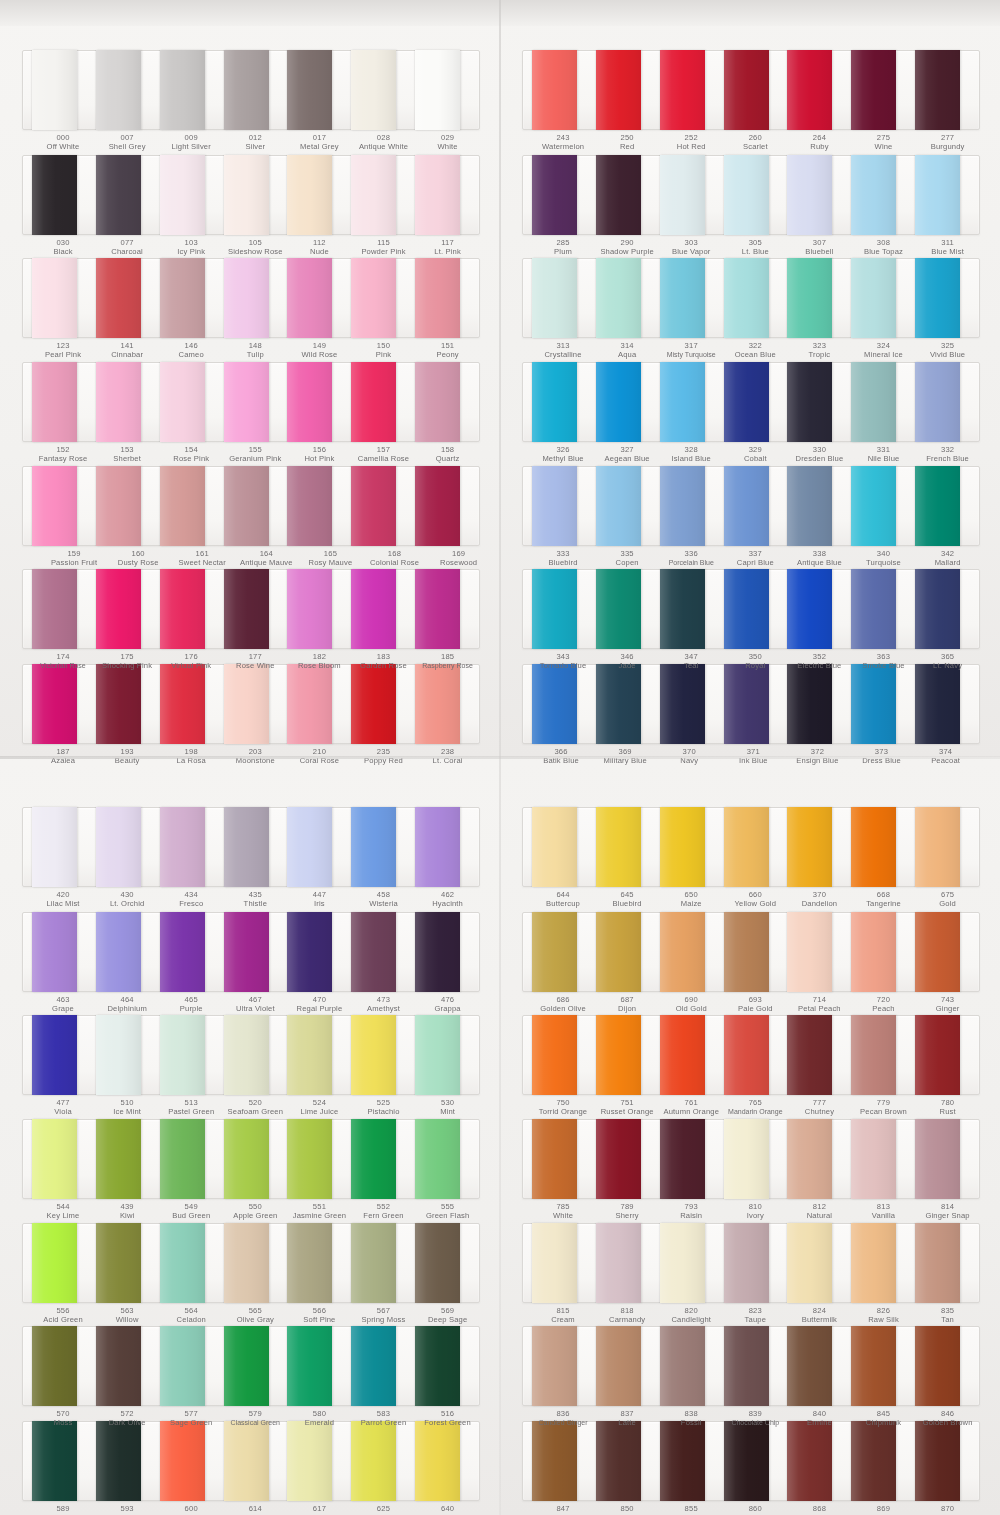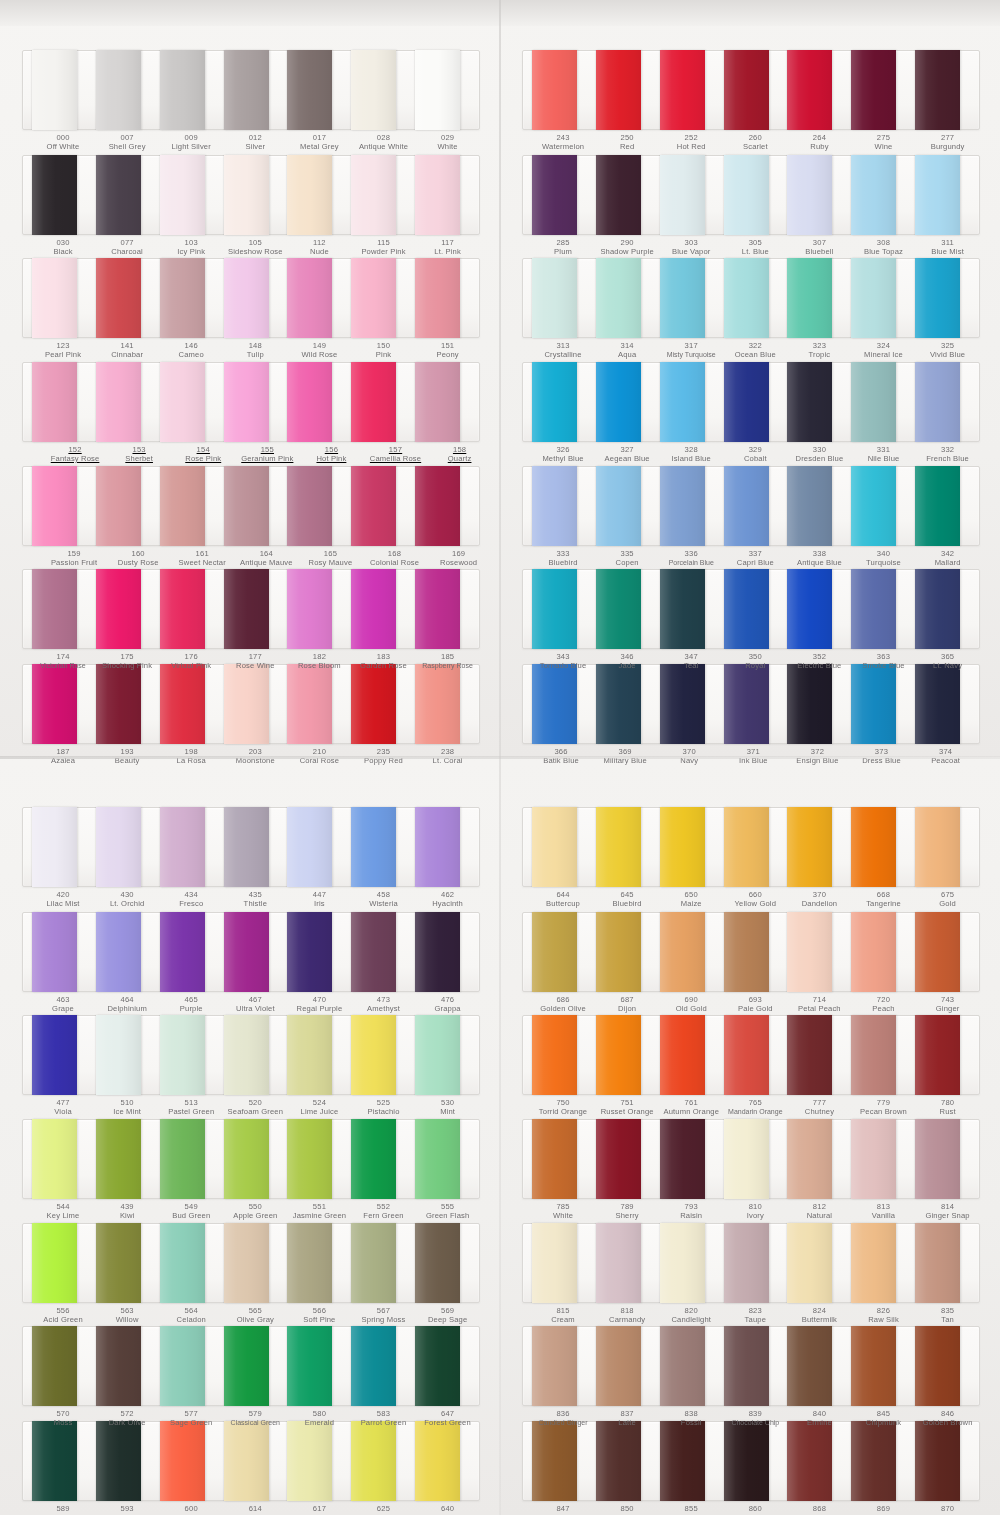--- a/index.html
+++ b/index.html
@@ -295,21 +295,21 @@
         <div class="slot">
           <div class="chip" title="156 Hot Pink" style="background: rgb(241, 99, 174);"></div>
         </div>
         <div class="slot">
           <div class="chip" title="157 Camellia Rose" style="background: rgb(237, 45, 98);"></div>
         </div>
         <div class="slot">
           <div class="chip" title="158 Quartz" style="background: rgb(211, 151, 173);"></div>
         </div>
       </div>
-      <div class="labels" style="left: 34px; top: 446px; text-decoration: underline;">
+      <div class="labels" style="left: 22px; top: 446px;">
         <div class="lab">
           <span class="num">152</span>
           <span class="name">Fantasy Rose</span>
         </div>
         <div class="lab">
           <span class="num">153</span>
           <span class="name">Sherbet</span>
         </div>
         <div class="lab">
           <span class="num">154</span>
@@ -1169,21 +1169,21 @@
         </div>
         <div class="lab">
           <span class="num">580</span>
           <span class="name">Emerald</span>
         </div>
         <div class="lab">
           <span class="num">583</span>
           <span class="name">Parrot Green</span>
         </div>
         <div class="lab">
-          <span class="num">647</span>
+          <span class="num">516</span>
           <span class="name">Forest Green</span>
         </div>
       </div>
       <div class="band" style="left: 22px; top: 1421px;">
         <div class="slot">
           <div class="chip" title="589 Hunter" style="background: rgb(20, 69, 57);"></div>
         </div>
         <div class="slot">
           <div class="chip" title="593 Spruce" style="background: rgb(32, 48, 44);"></div>
         </div>

